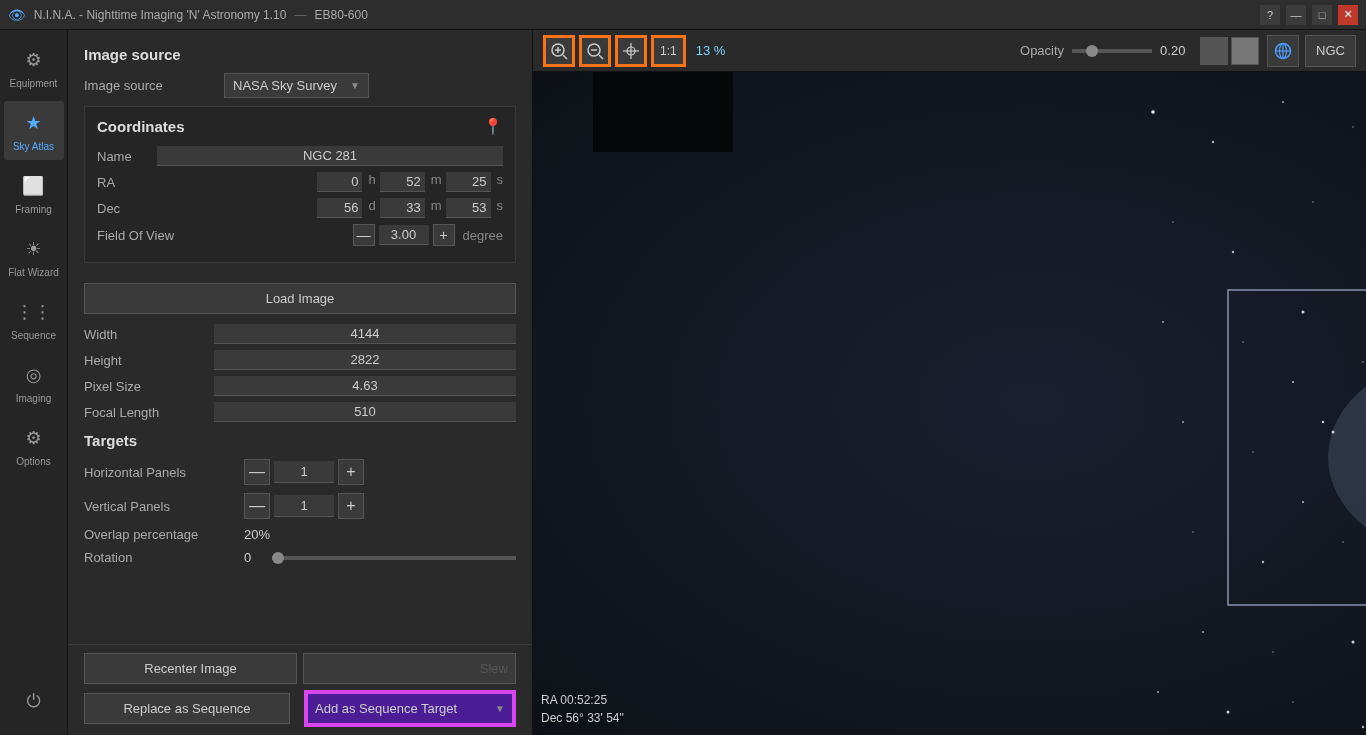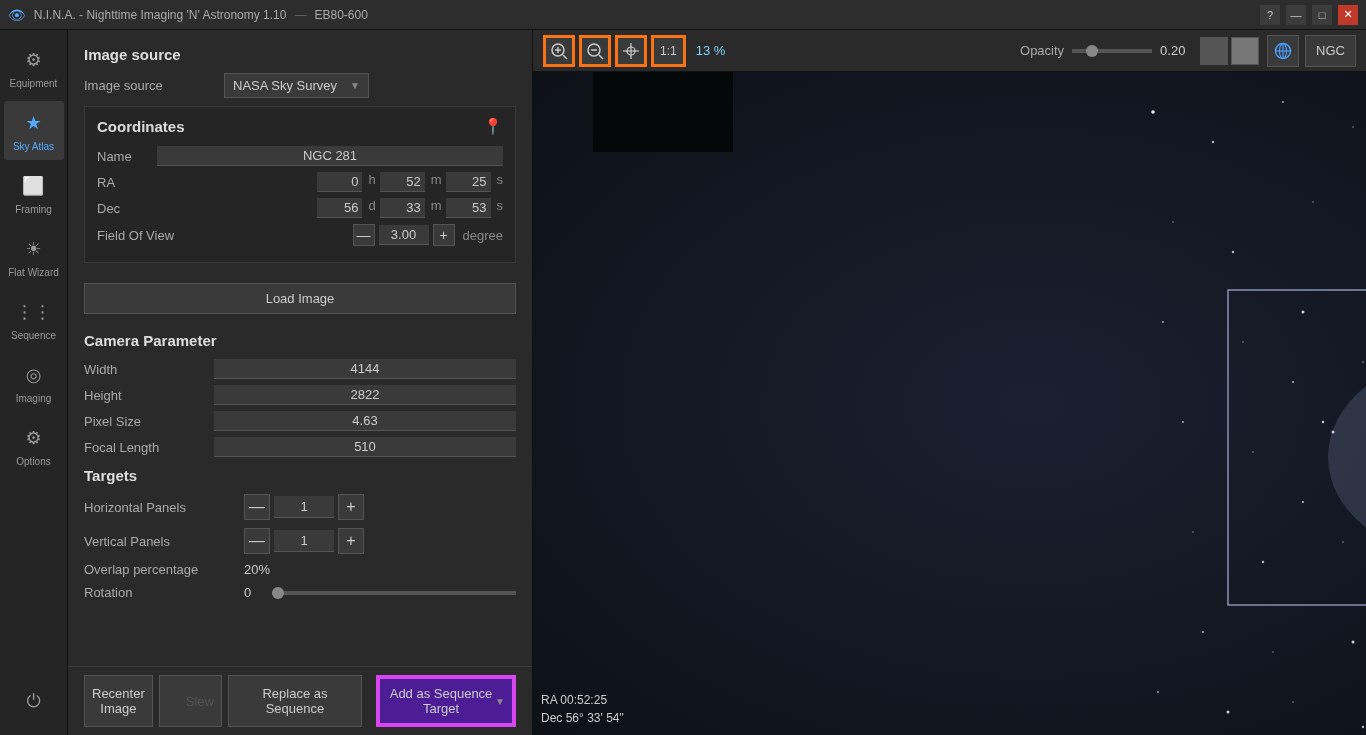--- a/index.html
+++ b/index.html
@@ -360,21 +360,21 @@
       background: #888;
       cursor: pointer;
     }
 
     
     #panel-bottom {
       padding: 8px 16px;
       border-top: 1px solid #3a3a3a;
       display: flex;
       gap: 6px;
-      flex-direction: row;
+      flex-direction: column;
     }
     .bottom-row1 {
       display: flex;
       gap: 6px;
     }
     .recenter-btn {
       flex: 1;
       padding: 7px;
       background: #3a3a3a;
       border: 1px solid #555;
@@ -389,20 +389,21 @@
       background: #3a3a3a;
       border: 1px solid #555;
       color: #555;
       font-size: 13px;
       cursor: pointer;
       text-align: right;
     }
     .bottom-row2 {
       display: flex;
       gap: 14px;
+      align-items: center;
     }
     .replace-btn {
       flex: 1;
       padding: 7px;
       background: #3a3a3a;
       border: 1px solid #555;
       color: #ccc;
       font-size: 13px;
       cursor: pointer;
       text-align: center;
@@ -696,21 +697,20 @@
               <span class="fov-unit">degree</span>
             </div>
           </div>
         </div>
 
         
         <button class="load-btn">Load Image</button>
 
         
         <div class="cam-section">
-          <div class="section-title">Camera Parameter</div>
           <div class="cam-row">
             <span class="cam-label">Width</span>
             <input class="cam-value" value="4144" style="">
           </div>
           <div class="cam-row">
             <span class="cam-label">Height</span>
             <input class="cam-value" value="2822" style="">
           </div>
           <div class="cam-row">
             <span class="cam-label">Pixel Size</span>

